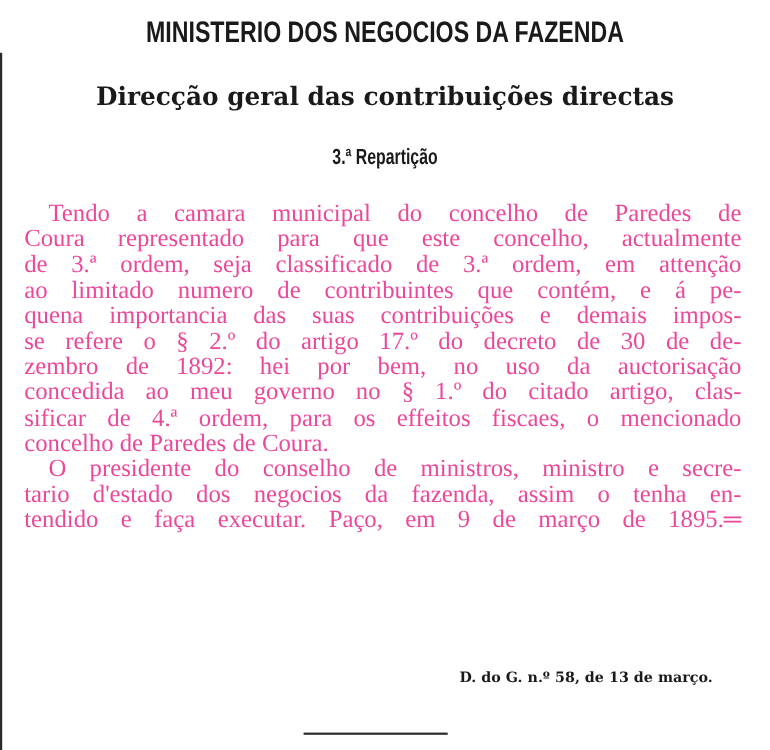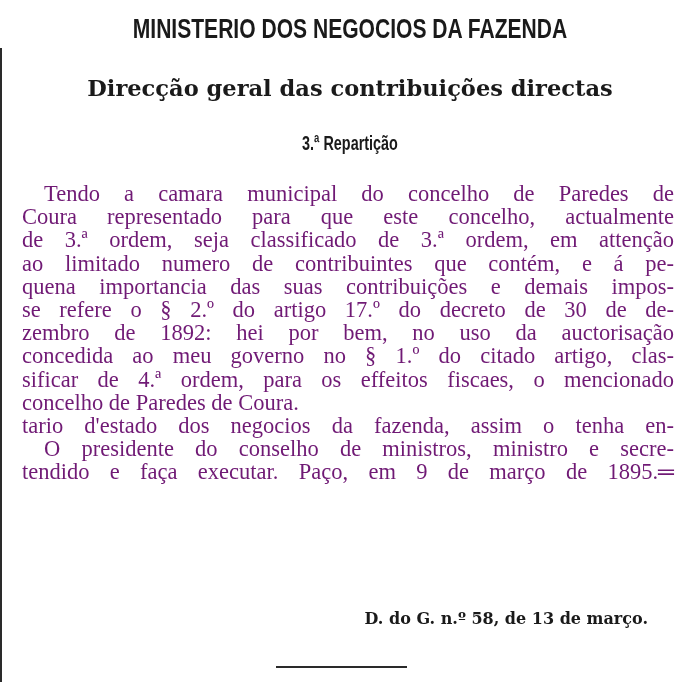--- a/index.html
+++ b/index.html
@@ -64,21 +64,21 @@
       color: #1a1a1a;
     }
     .body-text {
       position: absolute;
       top: 182px;
       left: 22px;
       width: 676px;
       font-family: "Liberation Serif", serif;
       font-size: 22.5px;
       line-height: 23.2px;
-      color: #701a75;
+      color: #ec4899;
     }
     .body-line {
       display: block;
       white-space: nowrap;
       text-align: justify;
       text-align-last: justify;
       width: 652px;
     }
     .body-line.indent {
       padding-left: 22px;
@@ -88,21 +88,21 @@
       text-align-last: left;
     }
     .signature-name {
       font-style: italic;
     }
     .citation {
       position: absolute;
       top: 609px;
       right: 52px;
       font-family: "DejaVu Serif", serif;
-      font-size: 16px;
+      font-size: 13px;
       font-weight: bold;
       color: #1a1a1a;
     }
     .separator {
       position: absolute;
       top: 666px;
       left: 276px;
       width: 131px;
       height: 2px;
       background: #2a2a2a;
@@ -123,20 +123,20 @@
   <span class="body-line indent">Tendo a camara municipal do concelho de Paredes de</span>
   <span class="body-line">Coura representado para que este concelho, actualmente</span>
   <span class="body-line">de 3.ª ordem, seja classificado de 3.ª ordem, em attenção</span>
   <span class="body-line">ao limitado numero de contribuintes que contém, e á pe-</span>
   <span class="body-line">quena importancia das suas contribuições e demais impos-</span>
   <span class="body-line">se refere o § 2.º do artigo 17.º do decreto de 30 de de-</span>
   <span class="body-line">zembro de 1892: hei por bem, no uso da auctorisação</span>
   <span class="body-line">concedida ao meu governo no § 1.º do citado artigo, clas-</span>
   <span class="body-line">sificar de 4.ª ordem, para os effeitos fiscaes, o mencionado</span>
   <span class="body-line last">concelho de Paredes de Coura.</span>
+  <span class="body-line indent">O presidente do conselho de ministros, ministro e secre-</span>
   <span class="body-line">tario d'estado dos negocios da fazenda, assim o tenha en-</span>
-  <span class="body-line indent">O presidente do conselho de ministros, ministro e secre-</span>
   <span class="body-line">tendido e faça executar. Paço, em 9 de março de 1895.═</span>
 </div>
 
 <div class="citation">D. do G. n.º 58, de 13 de março.</div>
 
 <div class="separator"></div>
 
 </body></html>

